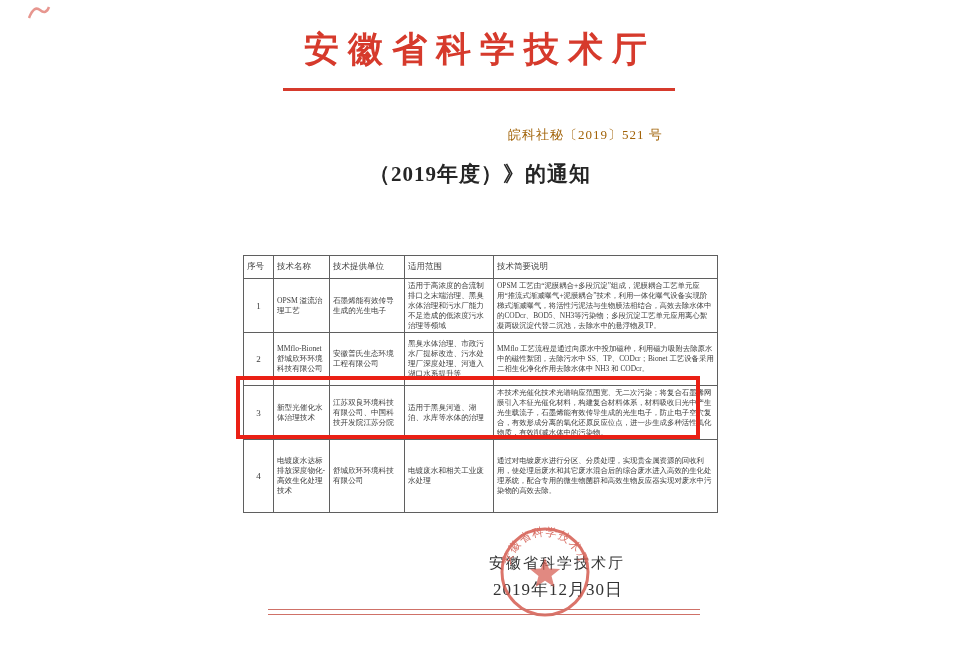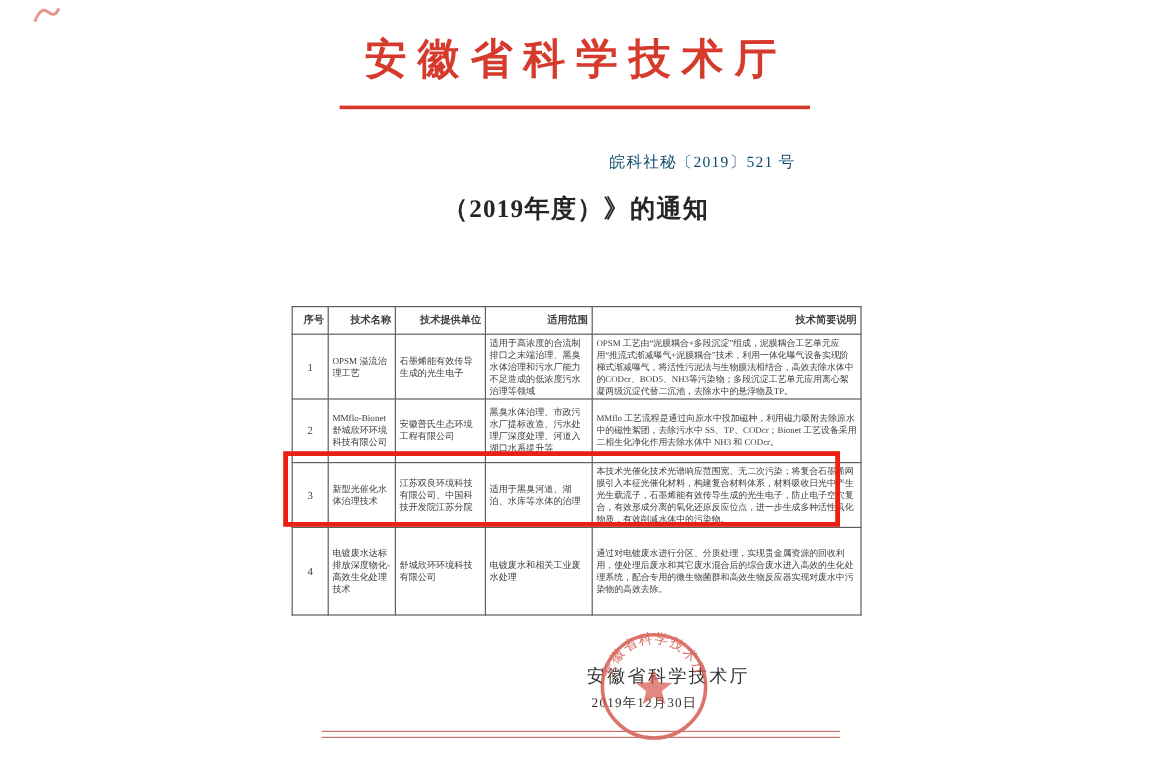--- a/index.html
+++ b/index.html
@@ -6,43 +6,43 @@
   .page{position:relative;width:872px;height:650px;background:#ffffff;overflow:hidden;
         font-family:"Liberation Serif","DejaVu Serif",serif;color:#3a3a3a;border-radius:14px;}
 
   .corner-mark{position:absolute;left:26px;top:2px;width:26px;height:22px;}
 
   .gov-header{position:absolute;left:0;top:26px;width:960px;text-align:center;
               font-size:35px;font-weight:bold;letter-spacing:9px;color:#d63a2c;
               font-family:"Liberation Serif","DejaVu Serif",serif;}
   .gov-header-line{position:absolute;left:283px;top:88px;width:392px;height:3px;background:#d63a2c;}
 
-  .doc-number{position:absolute;left:508px;top:126px;font-size:13px;color:#0c4a6e;letter-spacing:1px;}
+  .doc-number{position:absolute;left:508px;top:126px;font-size:13px;color:#a16207;letter-spacing:1px;}
 
   .doc-title{position:absolute;left:0;top:160px;width:960px;text-align:center;
              font-size:21px;font-weight:bold;color:#262626;line-height:29px;letter-spacing:1px;}
 
   table.tech-table{position:absolute;left:243px;top:255px;width:475px;border-collapse:collapse;
                    table-layout:fixed;background:transparent;}
   .tech-table th,.tech-table td{border:1px solid #5f5f5f;padding:1px 3px;color:#3d3d3d;
                    font-family:"Liberation Serif","DejaVu Serif",serif;overflow:hidden;}
-  .tech-table th{font-size:8.5px;font-weight:bold;text-align:right;height:20px;}
+  .tech-table th{font-size:8.5px;font-weight:normal;text-align:left;height:20px;}
   .tech-table td{font-size:7.6px;line-height:10px;vertical-align:middle;text-align:left;}
   .tech-table td.c-no{text-align:center;font-size:9px;}
   .tech-table td.c-sum{font-size:7.4px;line-height:10px;vertical-align:middle;}
   .tech-table tr.r1{height:54px;} .tech-table tr.r2{height:53px;}
   .tech-table tr.r3{height:54px;} .tech-table tr.r4{height:73px;}
 
   .highlight-box{position:absolute;left:236px;top:376px;width:456px;height:55px;
                  border:4px solid #ea2015;pointer-events:none;}
 
   .attachment{position:absolute;left:303px;top:510px;font-size:13.5px;color:#333;letter-spacing:0.5px;}
 
   .signature{position:absolute;left:489px;top:554px;font-size:15px;color:#333;letter-spacing:2px;}
-  .sign-date{position:absolute;left:493px;top:578px;font-size:11px;color:#333;letter-spacing:1px;}
+  .sign-date{position:absolute;left:493px;top:578px;font-size:17px;color:#333;letter-spacing:1px;}
 
   .seal{position:absolute;left:490px;top:517px;opacity:0.82;}
 
   .bottom-line{position:absolute;left:268px;top:609px;width:432px;height:4px;
                border-top:1px solid #cf7168;border-bottom:1px solid #cf7168;}
 </style>
 </head>
 <body>
 
 <div class="page">

